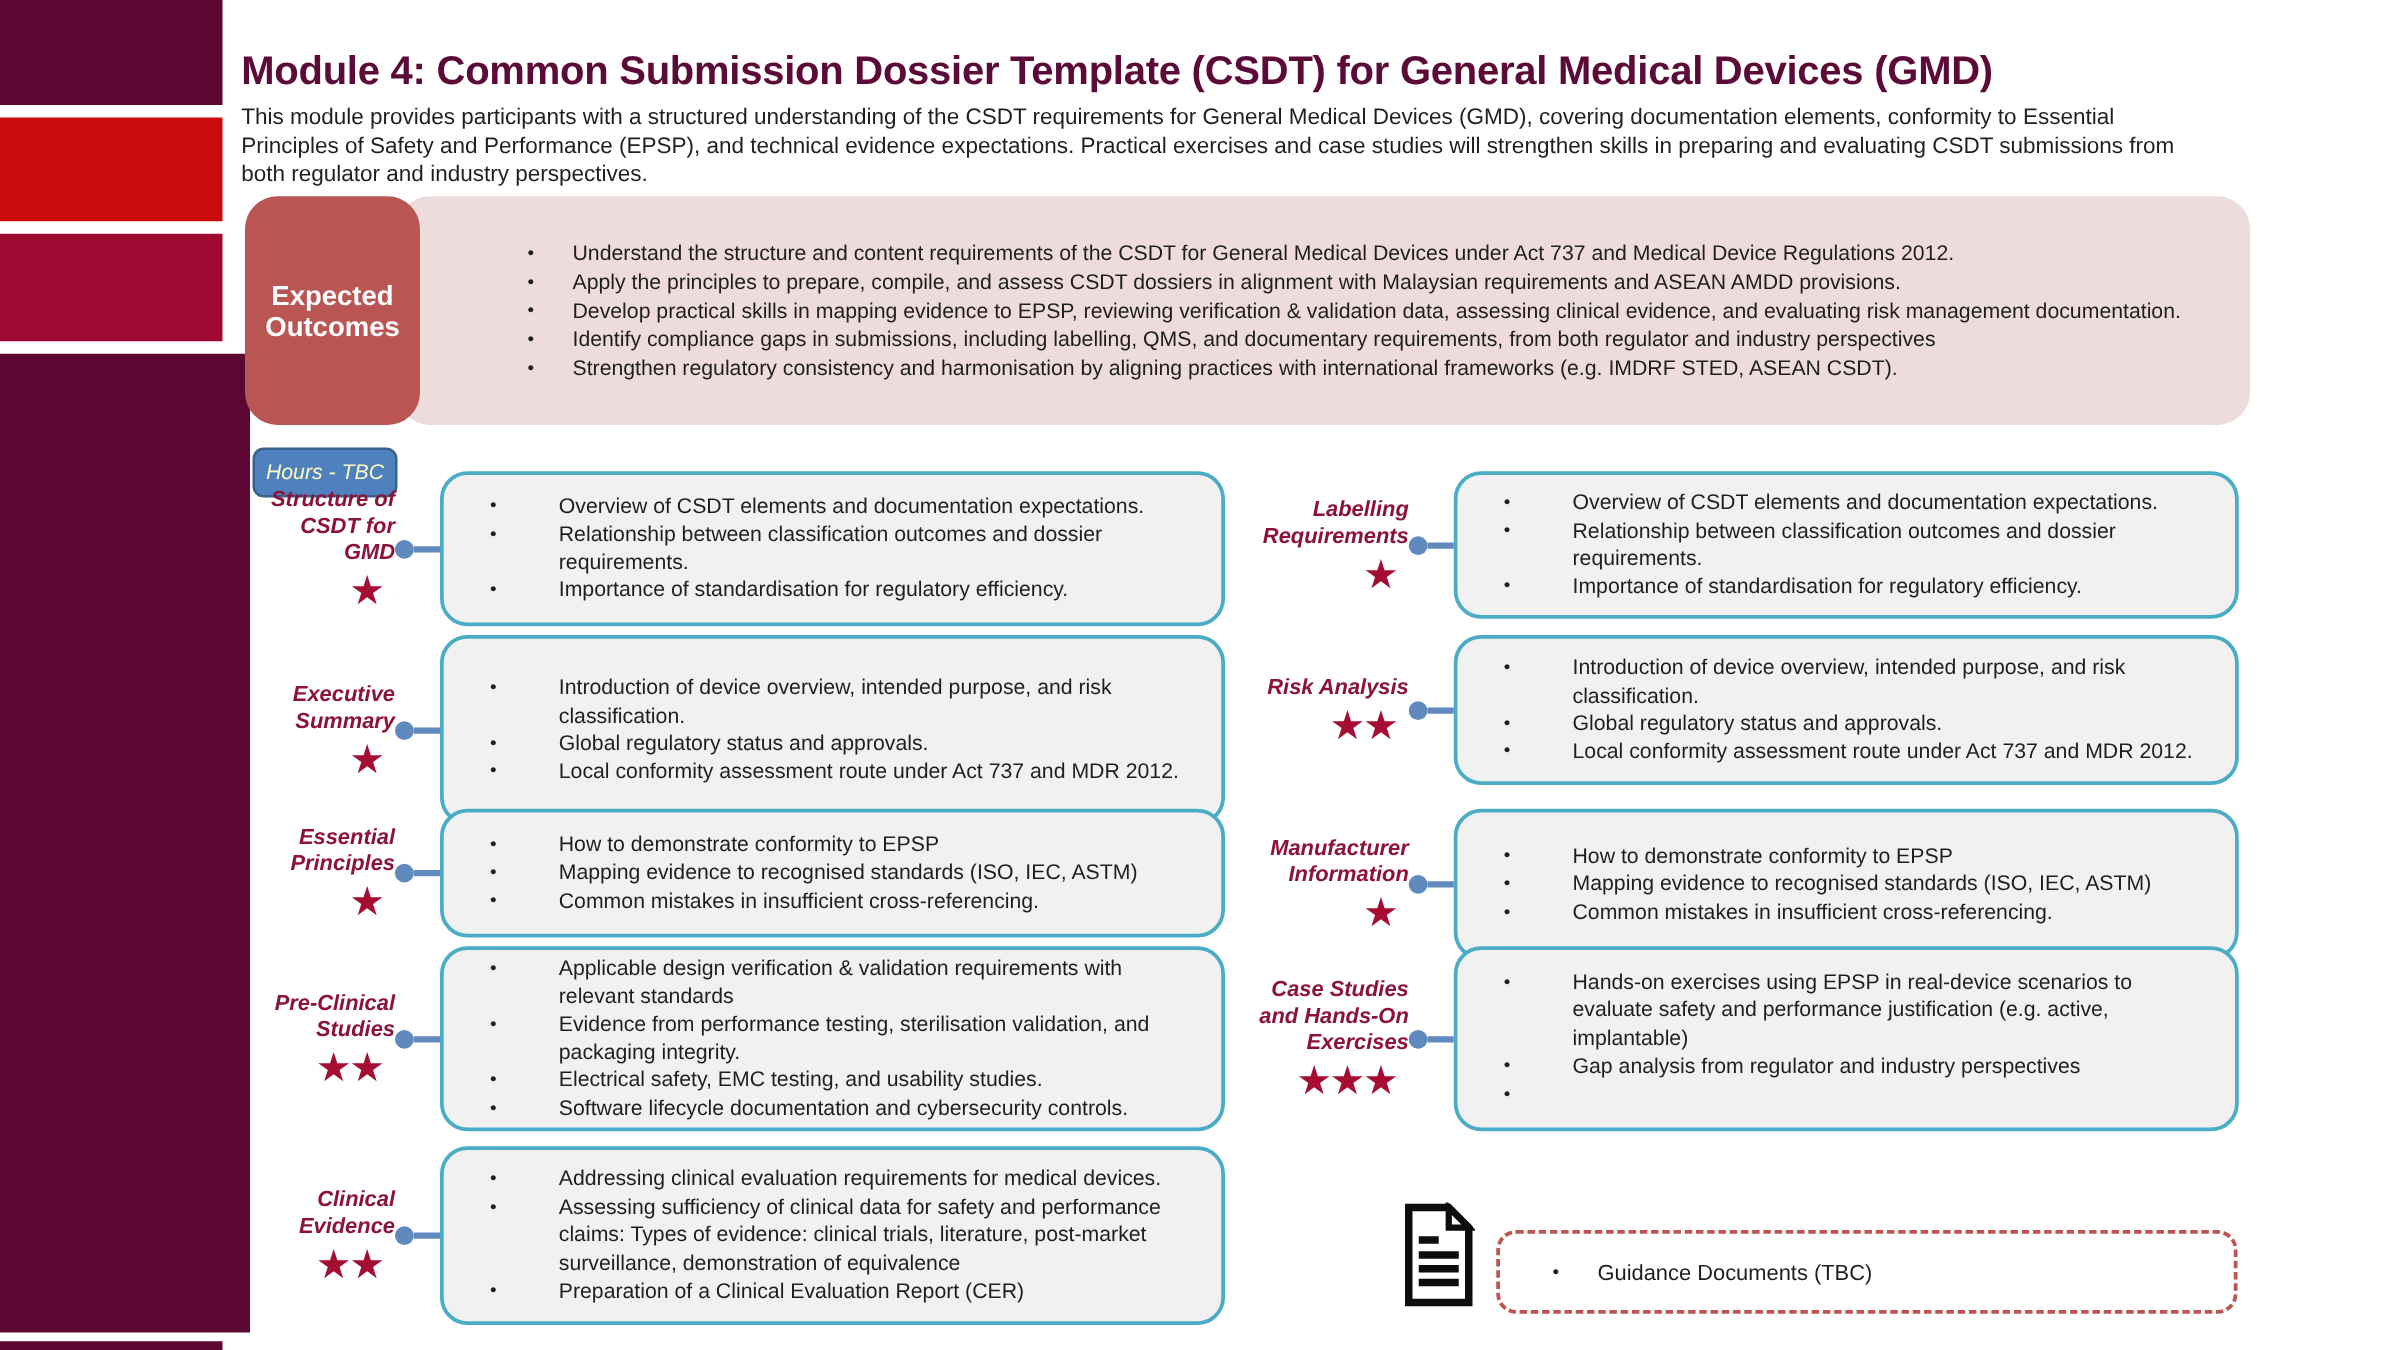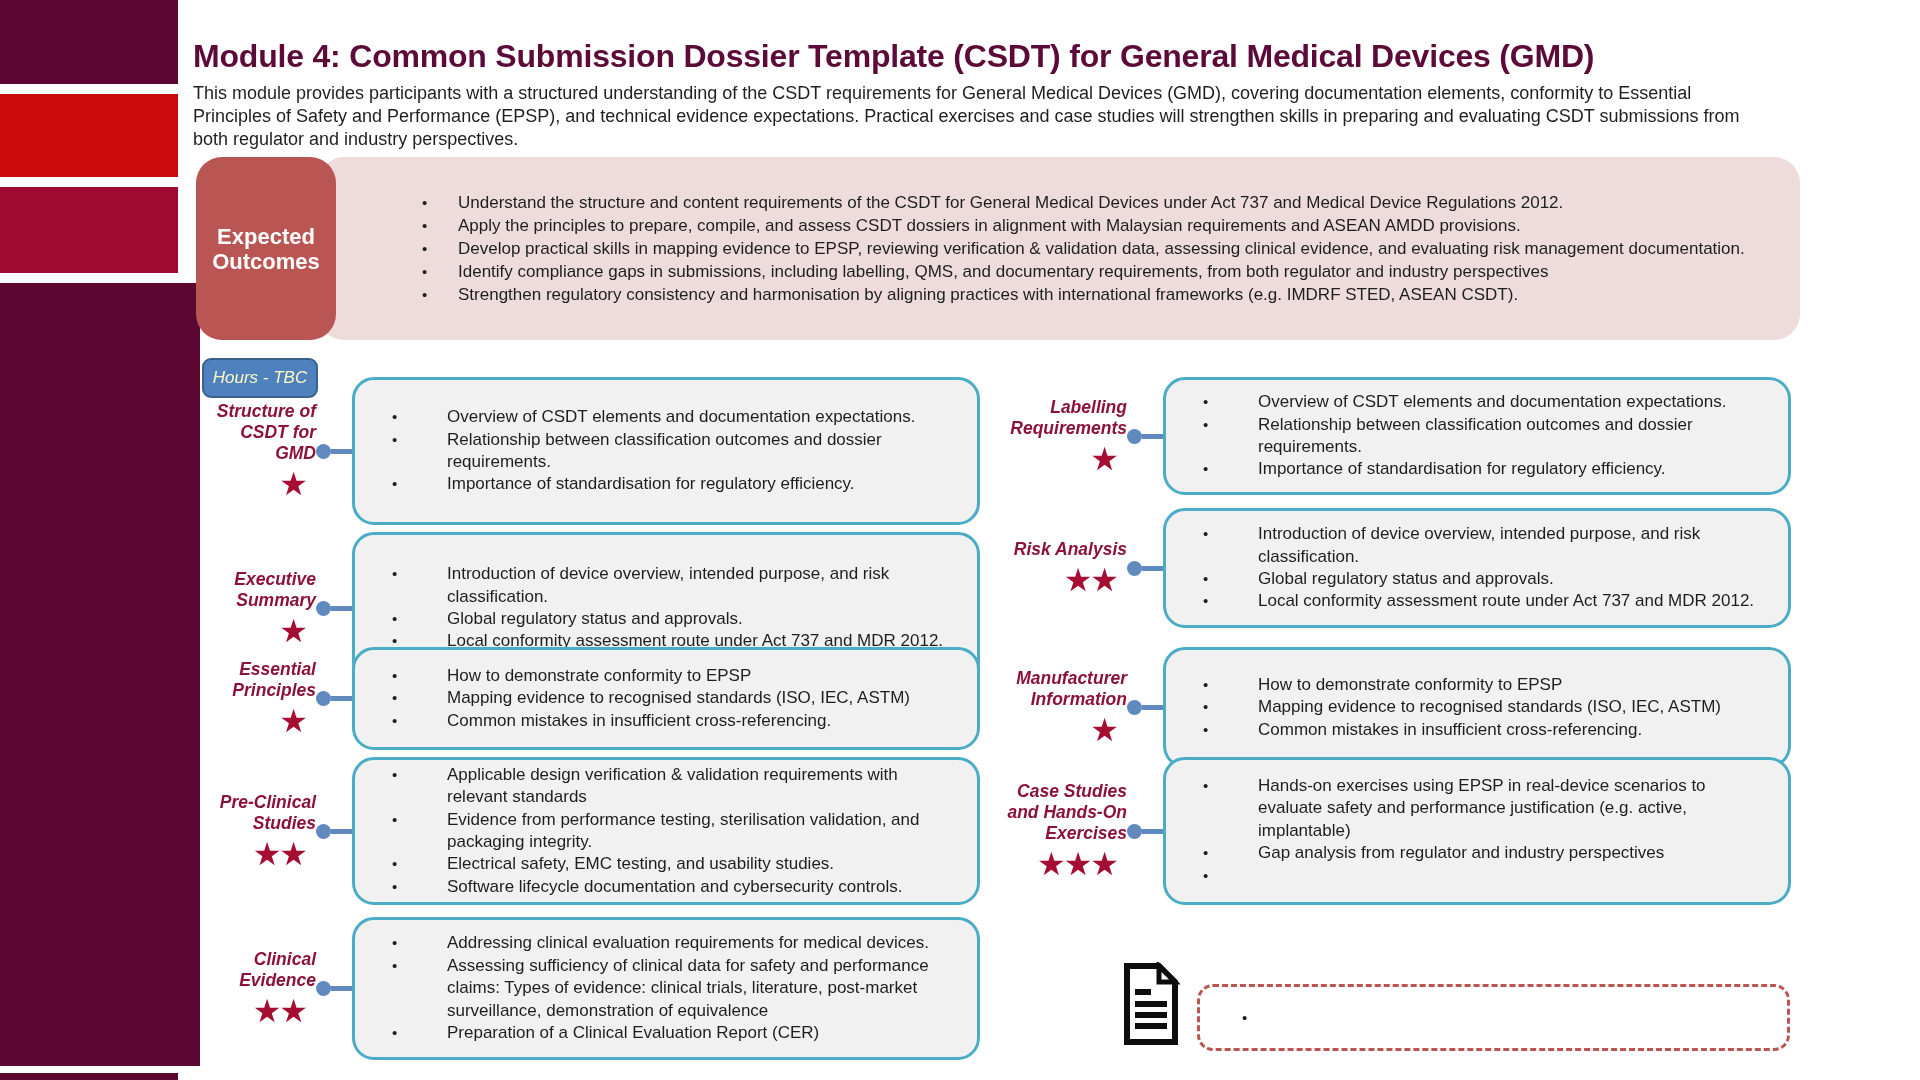--- a/index.html
+++ b/index.html
@@ -103,21 +103,21 @@
         <span class="b-text">Identify compliance gaps in submissions, including labelling, QMS, and documentary requirements, from both regulator and industry perspectives</span>
       </div>
       <div class="b-row">
         <span class="b-dot">•</span>
         <span class="b-text">Strengthen regulatory consistency and harmonisation by aligning practices with international frameworks (e.g. IMDRF STED, ASEAN CSDT).</span>
       </div>
     </div>
 
   <div class="hours">Hours - TBC</div>
 
-  <div class="topic-row left" style="top:377px;height:148px;">
+  <div class="topic-row left" style="top:377px;height:124px;">
     <div class="t-label-cell">
       <div class="t-label">Structure of CSDT for GMD</div>
       <div class="t-stars">★</div>
     </div>
     <div class="connector">
         <span class="c-dot"></span>
         <span class="c-line"></span>
       </div>
     <div class="t-box">
         <div class="b-row">
@@ -128,21 +128,21 @@
           <span class="b-dot">•</span>
           <span class="b-text">Relationship between classification outcomes and dossier requirements.</span>
         </div>
         <div class="b-row">
           <span class="b-dot">•</span>
           <span class="b-text">Importance of standardisation for regulatory efficiency.</span>
         </div>
       </div>
   </div>
 
-  <div class="topic-row left" style="top:508px;height:152px;margin-top:24px;">
+  <div class="topic-row left" style="top:508px;height:152px;">
     <div class="t-label-cell">
       <div class="t-label">Executive Summary</div>
       <div class="t-stars">★</div>
     </div>
     <div class="connector">
         <span class="c-dot"></span>
         <span class="c-line"></span>
       </div>
     <div class="t-box">
         <div class="b-row">
@@ -342,16 +342,17 @@
     <path d="M5 4 H37 L53 20 V80 H5 Z" fill="#ffffff" stroke="#0d0d0d" stroke-width="6" stroke-linejoin="miter"></path>
     <path d="M37 4 L37 20 L53 20 Z" fill="#ffffff" stroke="#0d0d0d" stroke-width="5" stroke-linejoin="miter"></path>
     <line x1="13" y1="30" x2="29" y2="30" stroke="#0d0d0d" stroke-width="6"></line>
     <line x1="13" y1="42" x2="45" y2="42" stroke="#0d0d0d" stroke-width="6"></line>
     <line x1="13" y1="53" x2="45" y2="53" stroke="#0d0d0d" stroke-width="6"></line>
     <line x1="13" y1="64" x2="45" y2="64" stroke="#0d0d0d" stroke-width="6"></line>
   </svg>
   <div class="guidance-box">
       <div class="b-row">
         <span class="b-dot">•</span>
+        <span class="b-text">Guidance Documents (TBC)</span>
       </div>
     </div>
 
 </div>
 
 </body></html>

